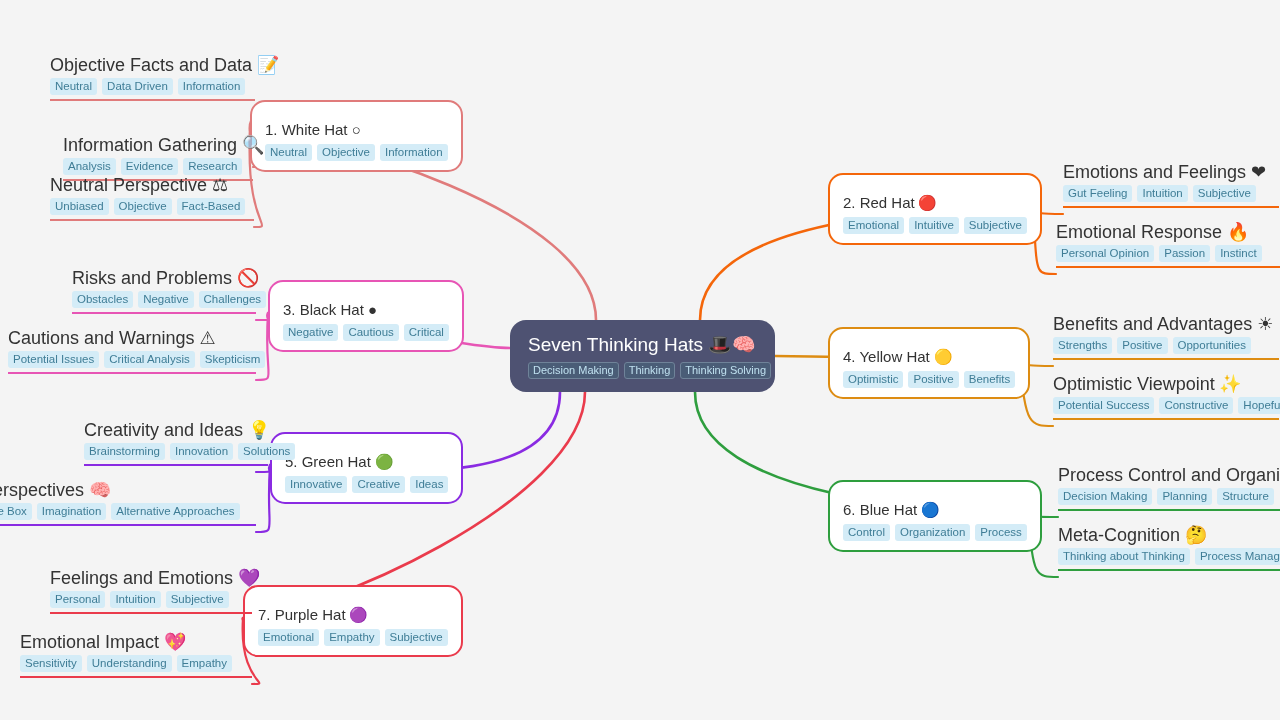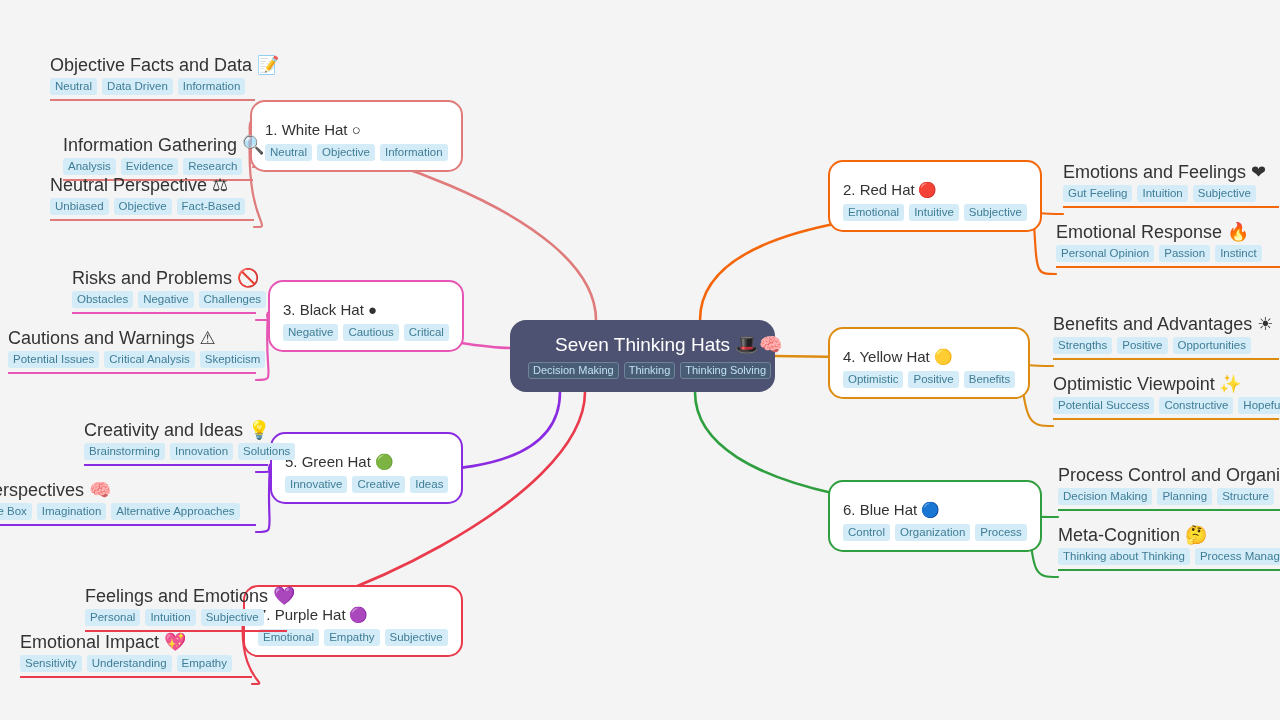--- a/index.html
+++ b/index.html
@@ -22,21 +22,20 @@
     border-radius:16px;
     display:flex; flex-direction:column;
     justify-content:center;
     padding:0 18px;
   }
   .center-title {
     color:#ffffff;
     font-size:19px;
     line-height:22px;
     white-space:nowrap;
-    margin-left:27px;
   }
   .center-tags { display:flex; gap:5px; margin-top:6px; }
   .center-tags .tag {
     background:#4a5d77;
     color:#bfe0ef;
     border:1px solid #6f8399;
     border-radius:3px;
     font-size:11px;
     line-height:13px;
     padding:1px 4px;
@@ -153,21 +152,21 @@
       </div>
       <div class="sub" style="left: 50px; top: 175px; width: 204px;">
         <div class="sub-title">Neutral Perspective ⚖</div>
         <div class="tagrow">
           <span class="tag">Unbiased</span>
           <span class="tag">Objective</span>
           <span class="tag">Fact-Based</span>
         </div>
         <div class="underline" style="background: rgb(224, 123, 123);"></div>
       </div>
-      <div class="hat" style="left: 828px; top: 160px; border-color: rgb(244, 102, 10);">
+      <div class="hat" style="left: 828px; top: 173px; border-color: rgb(244, 102, 10);">
         <div class="hat-title">2. Red Hat 🔴</div>
         <div class="tagrow">
           <span class="tag">Emotional</span>
           <span class="tag">Intuitive</span>
           <span class="tag">Subjective</span>
         </div>
       </div>
       <div class="sub" style="left: 1063px; top: 162px; width: 216px;">
         <div class="sub-title">Emotions and Feelings ❤</div>
         <div class="tagrow">
@@ -290,21 +289,21 @@
         <div class="underline" style="background: rgb(46, 158, 62);"></div>
       </div>
       <div class="hat" style="left: 243px; top: 585px; border-color: rgb(234, 59, 76);">
         <div class="hat-title">7. Purple Hat 🟣</div>
         <div class="tagrow">
           <span class="tag">Emotional</span>
           <span class="tag">Empathy</span>
           <span class="tag">Subjective</span>
         </div>
       </div>
-      <div class="sub" style="left: 50px; top: 586px; width: 202px; margin-left: 35px;">
+      <div class="sub" style="left: 50px; top: 568px; width: 202px;">
         <div class="sub-title">Feelings and Emotions 💜</div>
         <div class="tagrow">
           <span class="tag">Personal</span>
           <span class="tag">Intuition</span>
           <span class="tag">Subjective</span>
         </div>
         <div class="underline" style="background: rgb(234, 59, 76);"></div>
       </div>
       <div class="sub" style="left: 20px; top: 632px; width: 232px;">
         <div class="sub-title">Emotional Impact 💖</div>

